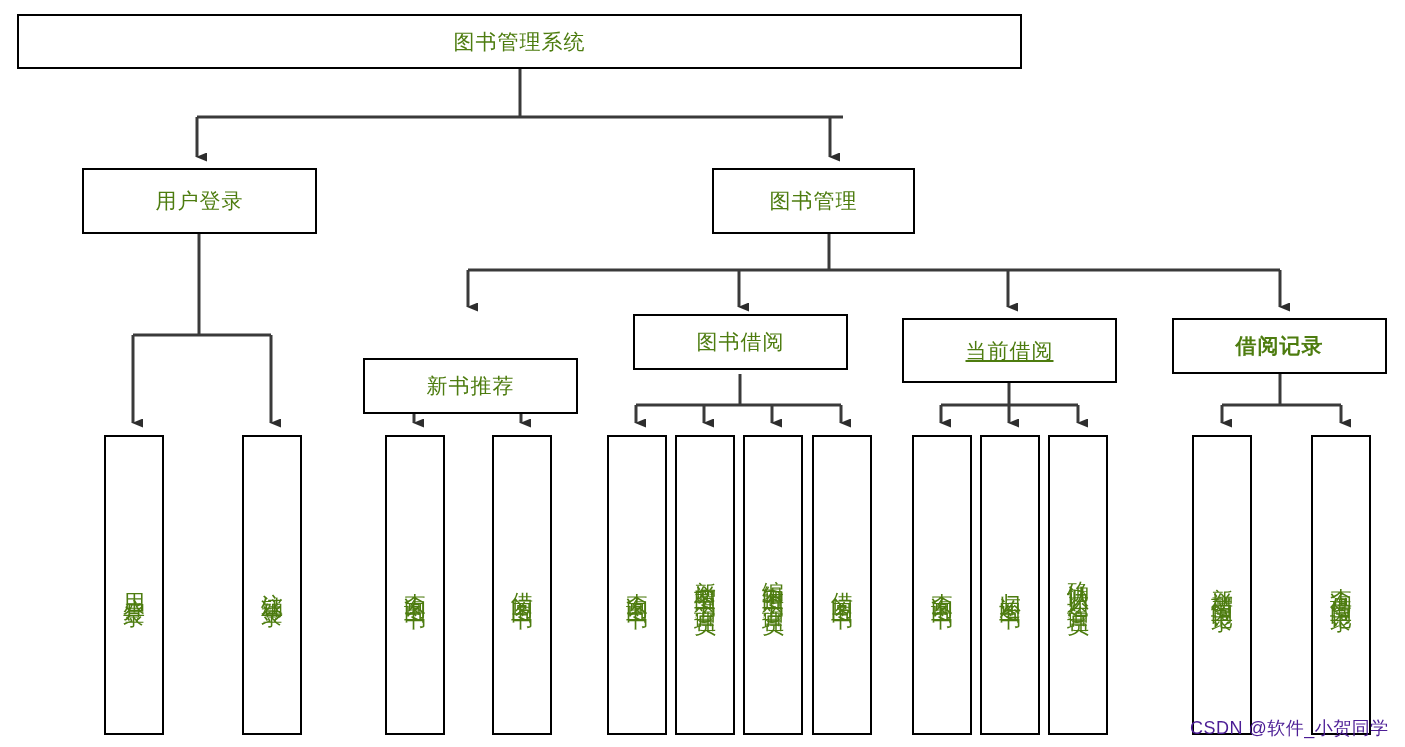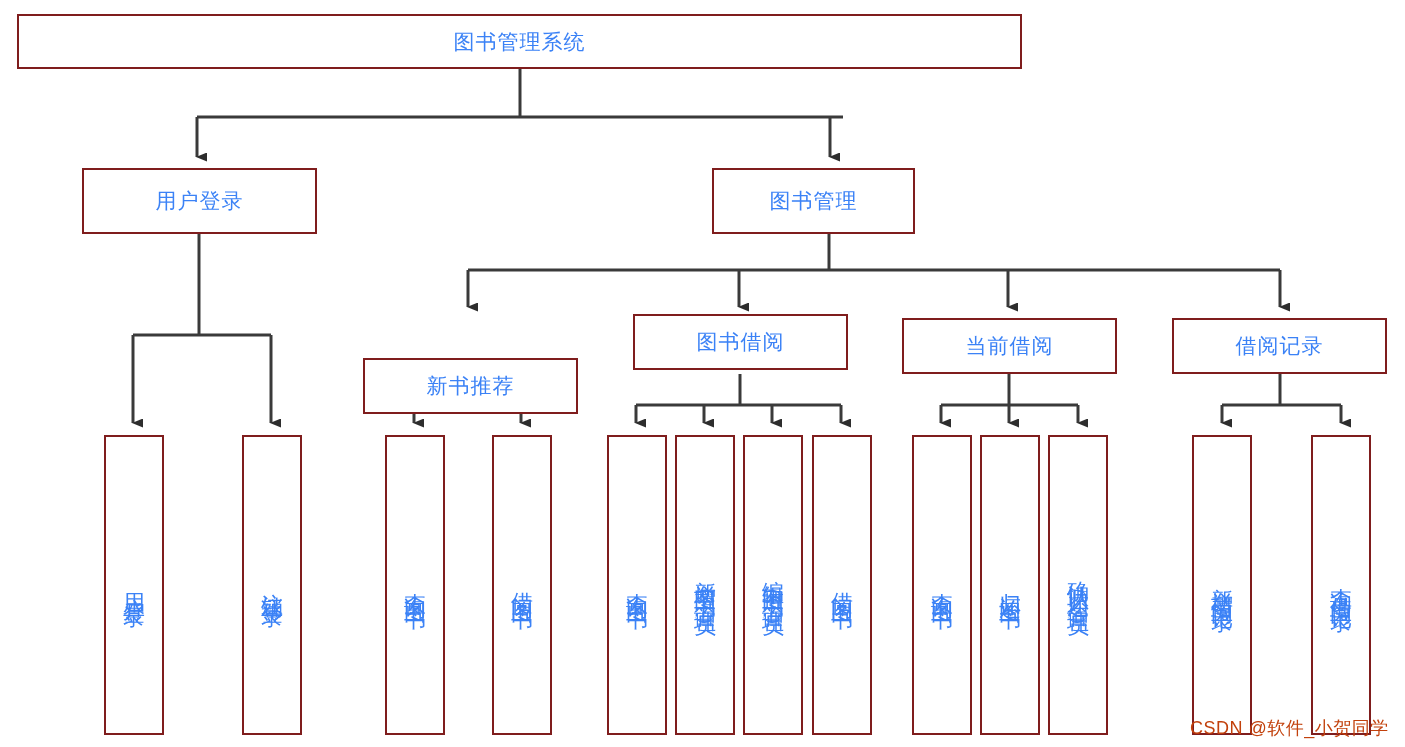--- a/index.html
+++ b/index.html
@@ -22,25 +22,25 @@
     left: 0;
     top: 0;
     width: 1405px;
     height: 747px;
     pointer-events: none;
   }
   .node {
     position: absolute;
     box-sizing: border-box;
     background: #ffffff;
-    border: 2px solid #7f1d1d;
+    border: 2px solid #000000;
     display: flex;
     align-items: center;
     justify-content: center;
-    color: #3b82f6;
+    color: #4d7c0f;
   }
   .node.horiz {
     font-size: 21px;
     letter-spacing: 1px;
   }
   .node.vert {
     writing-mode: vertical-rl;
     text-orientation: upright;
     font-size: 22px;
     letter-spacing: 5px;
@@ -48,21 +48,21 @@
   }
   .node.vert .vtext {
     writing-mode: vertical-rl;
     text-orientation: upright;
     display: block;
     white-space: nowrap;
   }
   .watermark {
     position: absolute;
     font-size: 18px;
-    color: #c2410c;
+    color: #4c1d95;
     white-space: nowrap;
     letter-spacing: 0.5px;
   }
 </style>
 </head>
 <body>
 
 <div id="canvas">
 
   <svg id="wires" viewBox="0 0 1405 747">
@@ -125,24 +125,24 @@
   <div class="node horiz" style="left:712px; top:168px; width:203px; height:66px;">
     <span>图书管理</span>
   </div>
 
   <div class="node horiz" style="left:363px; top:318px; width:215px; height:56px;margin-top:40px;">
     <span>新书推荐</span>
   </div>
   <div class="node horiz" style="left:633px; top:314px; width:215px; height:56px;">
     <span>图书借阅</span>
   </div>
-  <div class="node horiz" style="left:902px; top:318px; width:215px; height:56px;">
+  <div class="node horiz" style="left:902px; top:318px; width:215px; height:65px;text-decoration:underline;">
     <span>当前借阅</span>
   </div>
-  <div class="node horiz" style="left:1172px; top:318px; width:215px; height:56px;">
+  <div class="node horiz" style="left:1172px; top:318px; width:215px; height:56px;font-weight:bold;">
     <span>借阅记录</span>
   </div>
 
   <div class="node vert" style="left:104px; top:435px; width:60px; height:300px;">
     <span class="vtext">用户登录</span>
   </div>
   <div class="node vert" style="left:242px; top:435px; width:60px; height:300px;">
     <span class="vtext">注销登录</span>
   </div>
 

